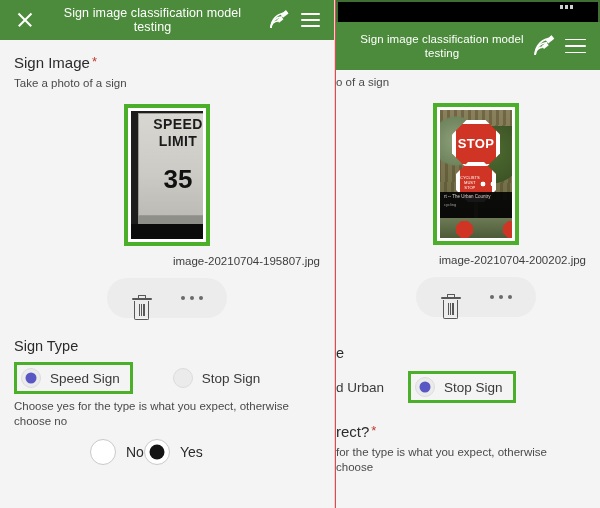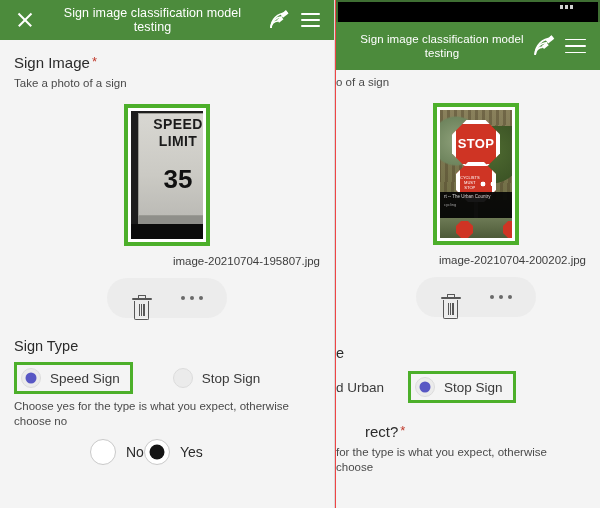--- a/index.html
+++ b/index.html
@@ -388,20 +388,20 @@
       <div class="radio-row" style="margin-top:10px;">
         <div class="radio-opt">
           <span class="rad-lbl" style="margin-left:0;">d Urban</span>
         </div>
         <div class="radio-opt hl-box" style="margin-left:24px;">
           <span class="rad on"></span>
           <span class="rad-lbl">Stop Sign</span>
         </div>
       </div>
 
-      <div class="q-title" style="margin-top:20px;margin-left:29px;">
+      <div class="q-title" style="margin-top:20px;">
         <span>rect?</span><span class="req">*</span>
       </div>
       <div class="q-hint">for the type is what you expect, otherwise choose</div>
 
     </div>
   </div>
 </div>
 
 </body></html>

